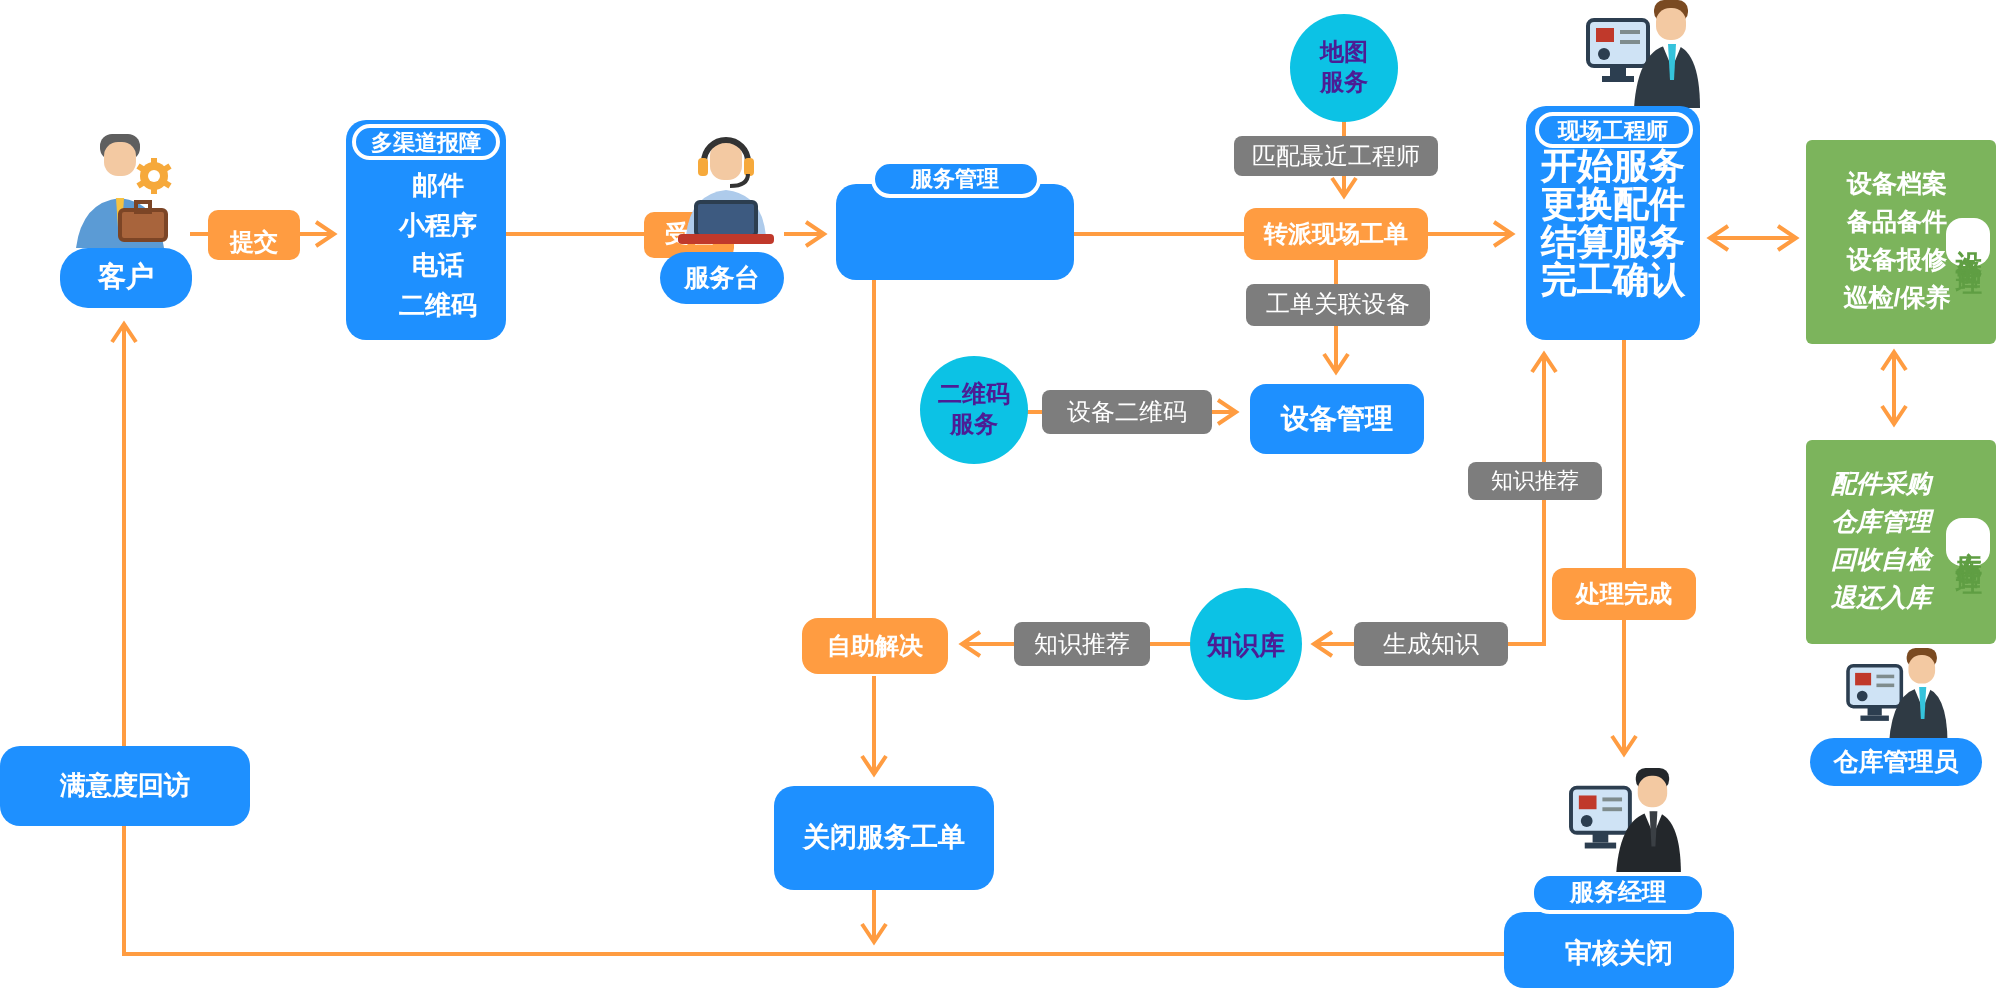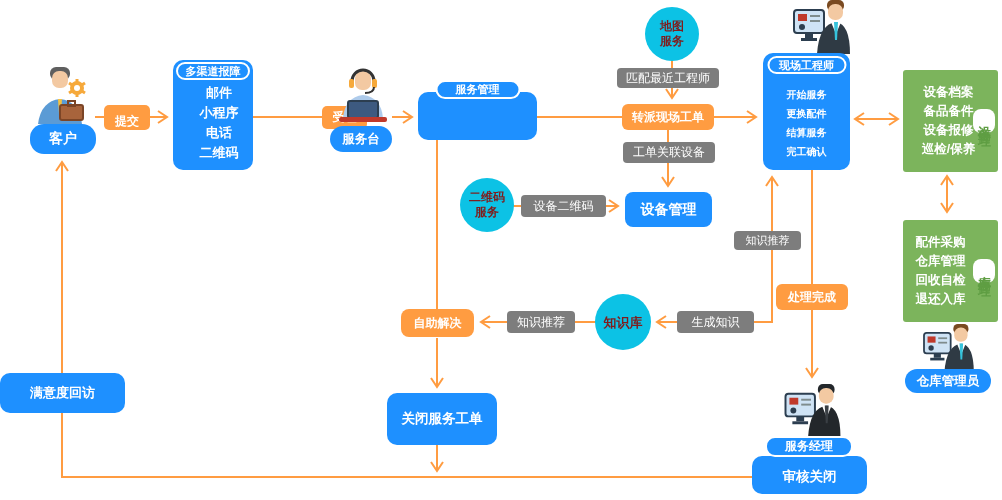--- a/index.html
+++ b/index.html
@@ -6,21 +6,21 @@
   #canvas{
     position:relative;width:1002px;height:500px;background:#fff;overflow:hidden;
     font-family:"Liberation Sans","DejaVu Sans",sans-serif;
   }
   #wires{position:absolute;left:0;top:0;z-index:1;}
   .node{position:absolute;z-index:2;box-sizing:border-box;display:flex;align-items:center;justify-content:center;text-align:center;}
   .blue{background:#1E90FF;color:#fff;}
   .pill{background:#1E90FF;color:#fff;border-radius:14px;font-weight:600;}
   .orange-label{background:#FF9C41;color:#fff;border-radius:5px;font-size:12px;font-weight:600;}
   .gray-label{background:#7D7D7D;color:#fff;border-radius:4px;font-size:12px;}
-  .circle{background:#0CC2E5;color:#7f1d1d;border-radius:50%;flex-direction:column;line-height:15px;font-size:12px;font-weight:600;}
+  .circle{background:#0CC2E5;color:#4c1d95;border-radius:50%;flex-direction:column;line-height:15px;font-size:12px;font-weight:600;}
   .green{background:#7CB45C;color:#fff;border-radius:3px;}
   .green .lines{flex:1;font-size:12.5px;line-height:19px;font-weight:600;}
   .vlabel{
     position:absolute;right:3px;top:50%;transform:translateY(-50%);
     background:#fff;color:#5f9e43;border-radius:8px;
     writing-mode:vertical-rl;text-orientation:upright;
     font-size:13px;font-weight:700;padding:6px 2px;letter-spacing:3px;
   }
   .tab{
     position:absolute;left:50%;transform:translateX(-50%);
@@ -150,40 +150,40 @@
     <rect x="35" y="0" width="17" height="11" rx="5" fill="#7a4a21"></rect>
     <rect x="36" y="4" width="15" height="16" rx="7" fill="#f3c9a2"></rect>
     <path d="M25 54 Q27 24 44 22 Q58 24 58 54 Z" fill="#2f3a44"></path>
     <polygon points="39,22 49,22 44,34" fill="#fff"></polygon>
     <polygon points="42,22 46,22 45,40 43,40" fill="#35c3dc"></polygon>
   </svg>
   <div class="node blue big-blue" style="left:763px;top:53px;width:87px;height:117px;">
     <div class="tab" style="top:3px;width:79px;height:18px;">
       <span>现场工程师</span>
     </div>
-    <div style="padding-top:22px;font-size:10px;line-height:19px;">
+    <div style="font-size:18px;line-height:19px;">
       <div>开始服务</div>
       <div>更换配件</div>
       <div>结算服务</div>
       <div>完工确认</div>
     </div>
   </div>
 
   <div class="node green" style="left:903px;top:70px;width:95px;height:102px;padding-left:16px;">
     <div class="lines" style="margin-right:20px;">
       <div>设备档案</div>
       <div>备品备件</div>
       <div>设备报修</div>
       <div>巡检/保养</div>
     </div>
     <div class="vlabel">设备管理</div>
   </div>
 
   <div class="node green" style="left:903px;top:220px;width:95px;height:102px;">
-    <div class="lines" style="margin-right:20px;">
+    <div class="lines" style="margin-right:20px;font-style:italic;">
       <div>配件采购</div>
       <div>仓库管理</div>
       <div>回收自检</div>
       <div>退还入库</div>
     </div>
     <div class="vlabel">库存管理</div>
   </div>
 
   <svg class="icon" style="left:920px;top:324px;" width="56" height="48" viewBox="0 0 58 54">
     <rect x="2" y="10" width="30" height="23" rx="3" fill="#cfe3f5" stroke="#2c3e50" stroke-width="2"></rect>

